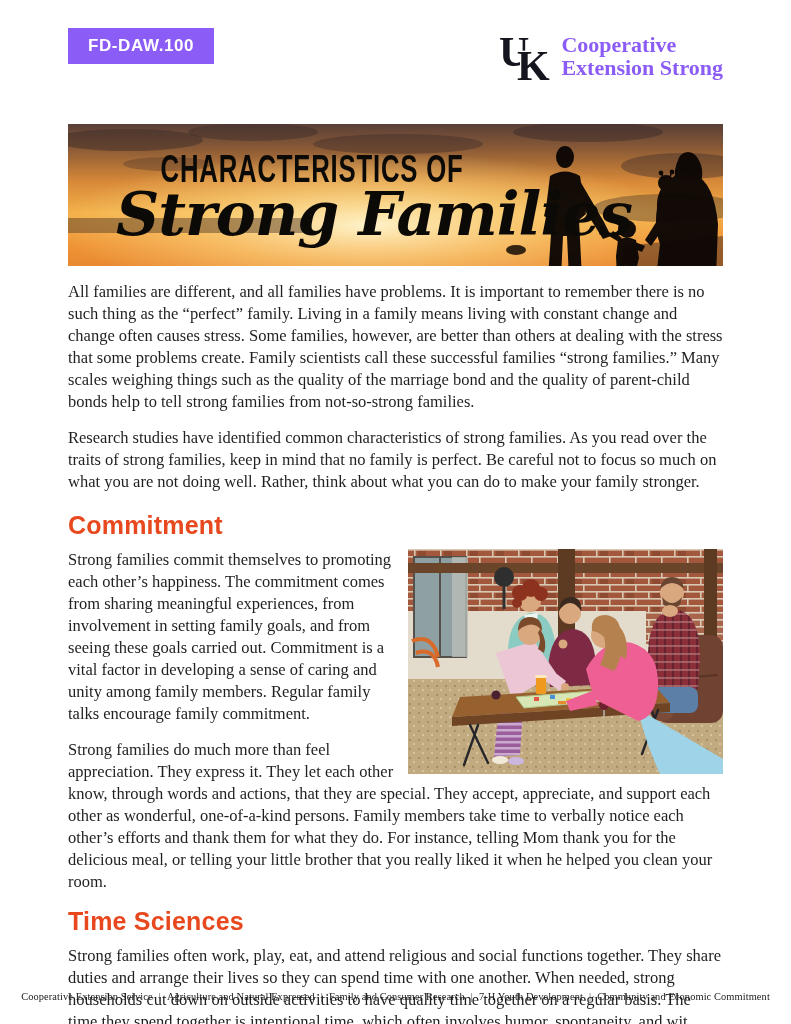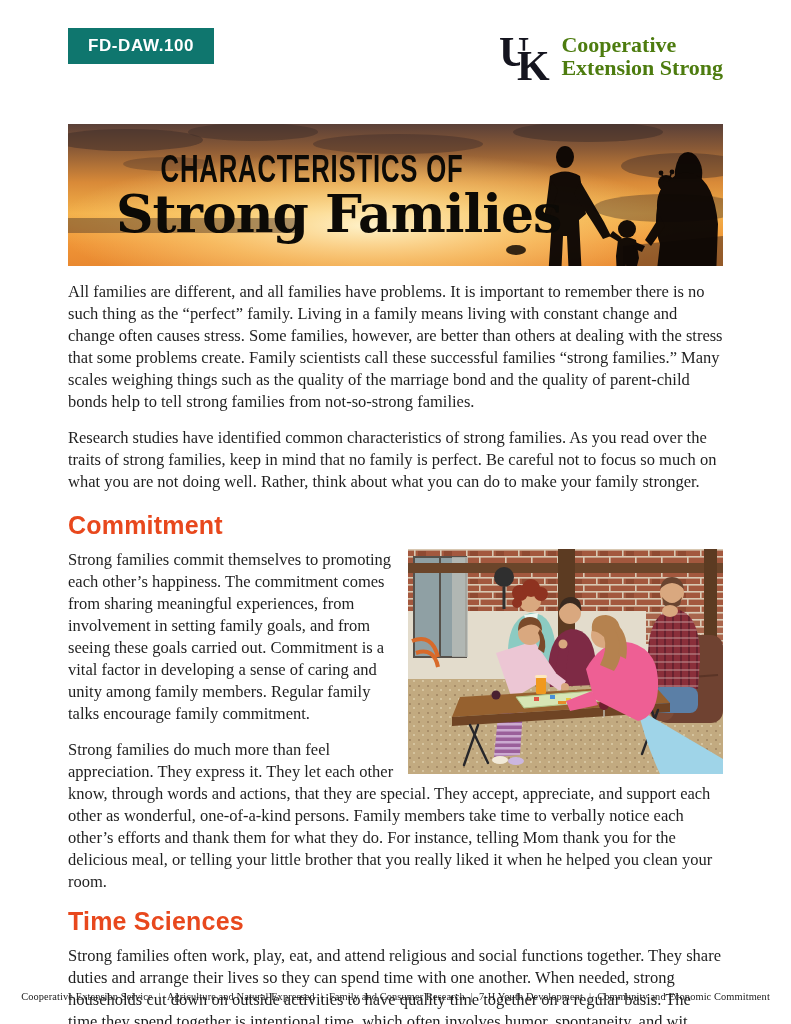--- a/index.html
+++ b/index.html
@@ -1,34 +1,34 @@
 <!DOCTYPE html>
 <html><head>
 <meta charset="utf-8">
 <style>
   * { margin:0; padding:0; box-sizing:border-box; }
   body { background:#fff; font-family:"Liberation Serif", serif; }
   .page { position:relative; width:791px; height:1024px; background:#fff; padding:0 68px; overflow:hidden; }
 
   
   .hdr { padding-top:28px; display:flex; justify-content:space-between; align-items:flex-start; }
-  .badge { background:#0f766e; color:#fff; font-family:"Liberation Sans", sans-serif;
+  .badge { background:#8b5cf6; color:#fff; font-family:"Liberation Sans", sans-serif;
            font-weight:bold; font-size:17px; letter-spacing:0.6px; padding:8px 20px; }
   .brand { display:flex; align-items:center; gap:7px; margin-top:2px; }
-  .brand-text { font-family:"Liberation Serif", serif; font-weight:600; color:#4d7c0f;
+  .brand-text { font-family:"Liberation Serif", serif; font-weight:600; color:#8b5cf6;
                 font-size:22px; line-height:23px; }
 
   
   .banner { position:relative; margin-top:42px; width:655px; height:142px; overflow:hidden; }
   .banner svg { display:block; }
   .banner-text { position:absolute; left:48px; top:26px; width:392px; text-align:center; color:#0c0a06; }
   .banner-kicker { font-family:"Liberation Sans", sans-serif; font-weight:bold; font-size:33px;
                    letter-spacing:1px; transform:scale(0.78,1.18); transform-origin:center; white-space:nowrap; }
-  .banner-title { font-family:"DejaVu Serif", serif; font-weight:bold;
-                  font-size:52px; line-height:58px; white-space:nowrap; letter-spacing:-1px; margin-top:-3px; }
+  .banner-title { font-family:"DejaVu Serif", serif; font-style:italic; font-weight:bold;
+                  font-size:60px; line-height:58px; white-space:nowrap; letter-spacing:-1px; margin-top:-3px; }
 
   
   main { margin-top:15px; color:#1f1f1f; }
   main p { font-size:16.5px; line-height:22px; margin-bottom:14px; text-align:left; }
   h2 { font-family:"Liberation Sans", sans-serif; color:#e8481d; font-size:25px;
        letter-spacing:0.2px; margin:12px 0 9px; }
   h2.first { margin-top:18px; }
   .photo { float:right; width:315px; height:225px; margin-left:13px; margin-bottom:8px; }
   .photo svg { display:block; }
   .wrap::after { content:""; display:block; clear:none; }

